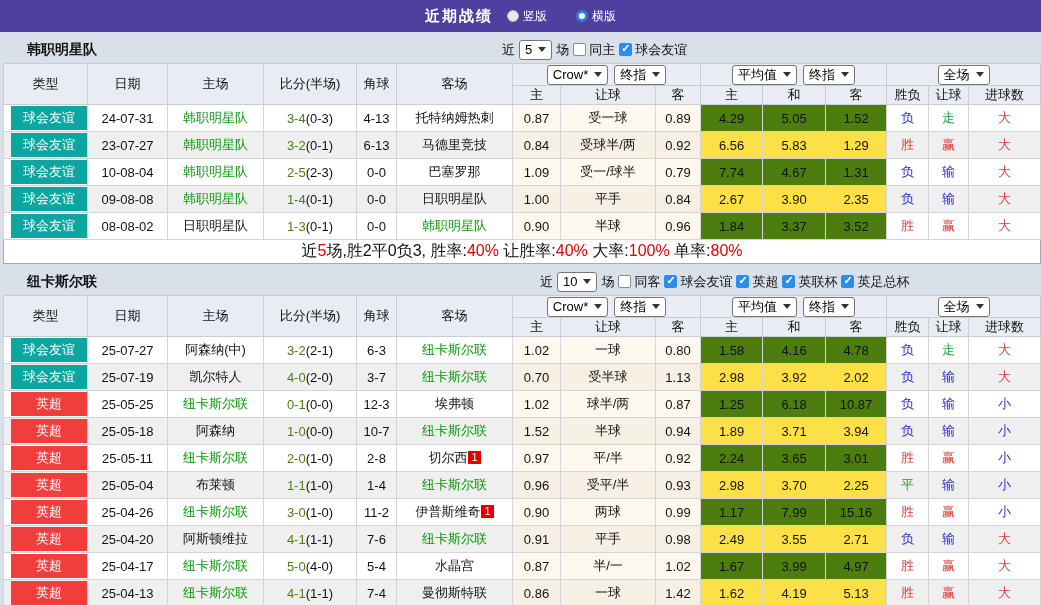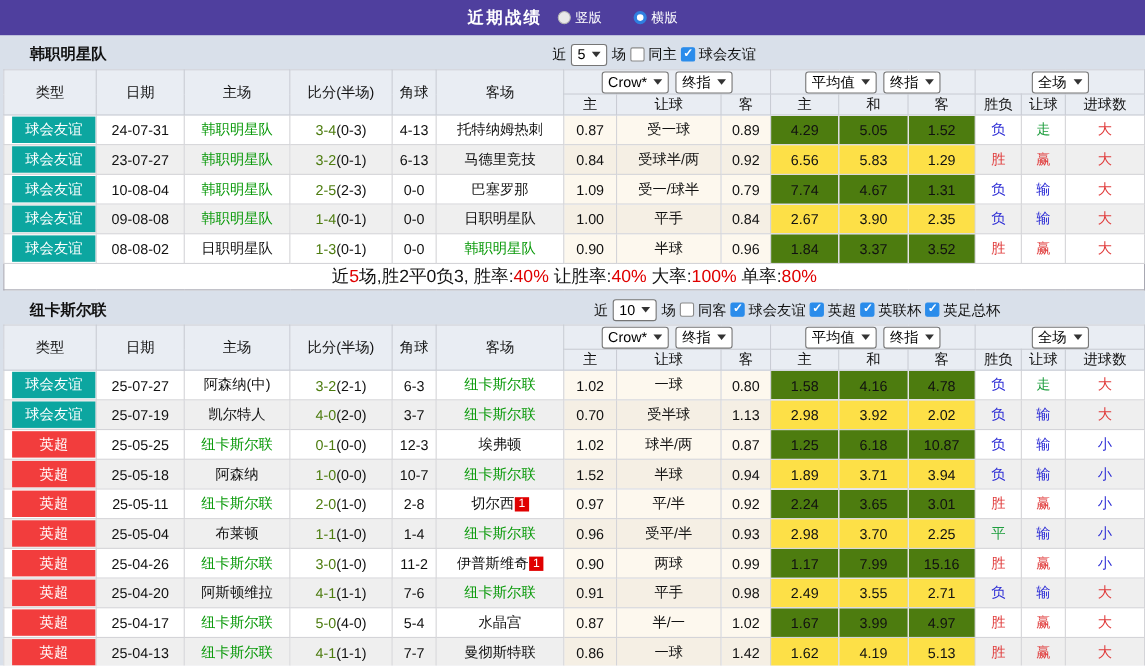--- a/index.html
+++ b/index.html
@@ -588,21 +588,21 @@
             <td><span class="res-r">赢</span></td>
             <td><span class="res-r">大</span></td>
           </tr>
           <tr class="even">
             <td class="typecell">
               <div class="tag tag-red">英超</div>
             </td>
             <td>25-04-13</td>
             <td><span class="green">纽卡斯尔联</span></td>
             <td><span class="score-f">4-1</span><span class="half">(1-1)</span></td>
-            <td>7-7</td>
+            <td>7-4</td>
             <td><span>曼彻斯特联</span></td>
             <td class="beige">0.86</td>
             <td class="beige">一球</td>
             <td class="beige">1.42</td>
             <td class="lblue">1.62</td>
             <td class="lblue">4.19</td>
             <td class="lblue">5.13</td>
             <td><span class="res-r">胜</span></td>
             <td><span class="res-r">赢</span></td>
             <td><span class="res-r">大</span></td>

